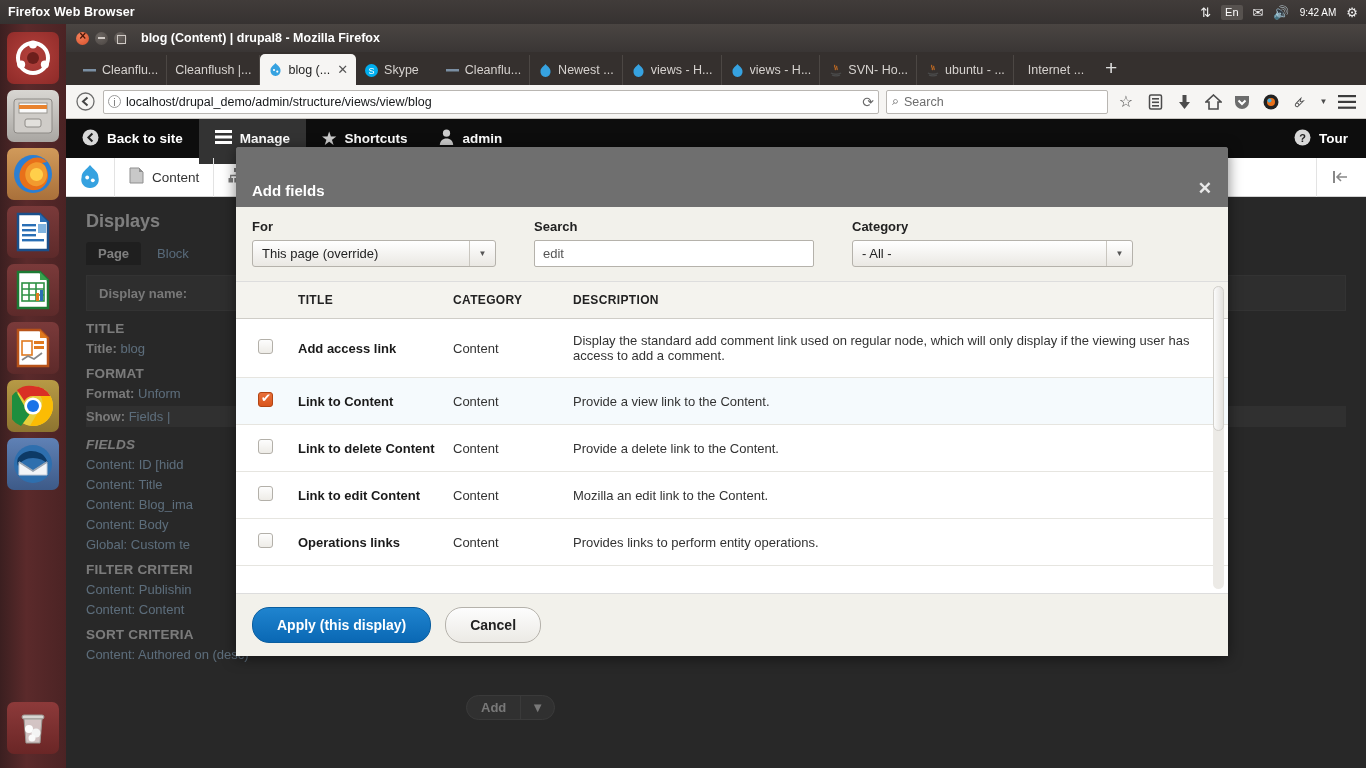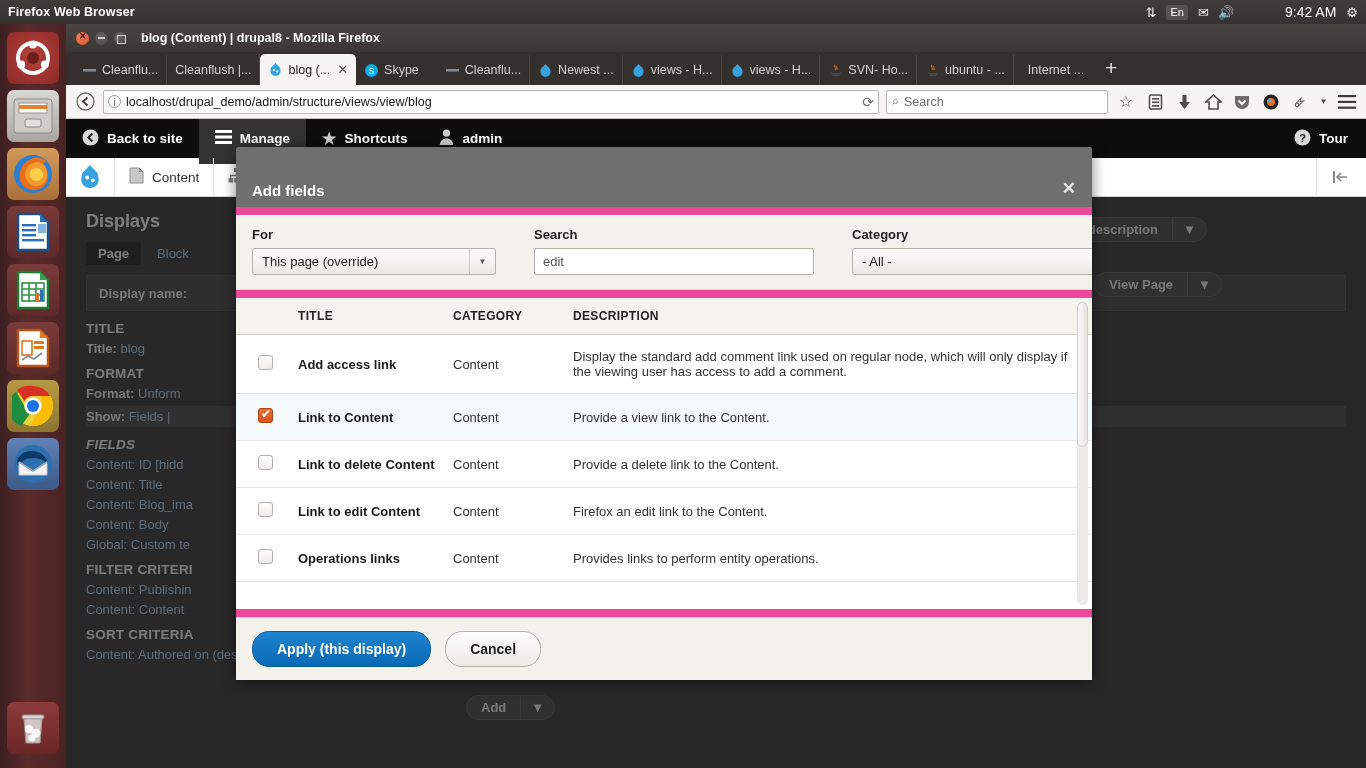--- a/index.html
+++ b/index.html
@@ -17,21 +17,21 @@
     color: #fff; font-size: 12.5px; font-weight: bold;
     display: flex; align-items: center;
   }
   #unity-panel .app-title { margin-left: 8px; letter-spacing: .1px; }
   #unity-panel .tray { margin-left: auto; display: flex; align-items: center; gap: 10px; padding-right: 8px; }
   #unity-panel .tray .ic { font-size: 13px; opacity: .92; font-weight: normal; line-height: 1; }
   #unity-panel .tray .kbd {
     background: #57524f; border-radius: 2px; padding: 0px 4px; font-size: 11px;
     font-weight: normal; line-height: 15px;
   }
-  #unity-panel .tray .clock { font-weight: normal; font-size: 14px; margin-left: 40px; }
+  #unity-panel .tray .clock { font-weight: normal; font-size: 10px; }
 
   
   #launcher {
     position: absolute; top: 24px; left: 0; width: 66px; height: 744px;
     background: linear-gradient(to right,#3b1f20,#5b2a2b 40%,#4b2324);
     padding-top: 4px;
   }
   .lch-item {
     position: relative; width: 52px; height: 52px; margin: 4px auto 6px auto;
     border-radius: 7px; display: flex; align-items: center; justify-content: center;
@@ -141,24 +141,24 @@
     border-radius: 14px; overflow: hidden; background: #585858; color: #dadada;
     font-size: 13px; font-weight: bold;
   }
   .drup-btn .txt { padding: 4px 14px; }
   .drup-btn .arrow { padding: 4px 10px; border-left: 1px solid #6a6a6a; }
 
   #dim { position: absolute; inset: 0; background: rgba(0,0,0,0.45); }
 
   
   #modal {
-    position: absolute; left: 170px; top: -50px; width: 856px;
-    background: #ec4899; box-shadow: 0 2px 14px rgba(0,0,0,.5);
+    position: absolute; left: 170px; top: -50px; width: 992px;
+    background: #737373; box-shadow: 0 2px 14px rgba(0,0,0,.5);
     border-radius: 3px 3px 0 0; overflow: hidden;
-    display: flex; flex-direction: column; gap: 8px;
+    display: flex; flex-direction: column;
   }
   #modal-title {
     background: #6f6f6f; color: #fff; font-size: 15px; font-weight: bold;
     padding: 8px 16px; display: flex; align-items: center; height: 60px;
   }
   #modal-close { margin-left: auto; font-size: 17px; color: #e9e9e9; }
   #modal-form {
     background: #f2f1eb; padding: 12px 16px 14px 16px; display: flex; gap: 38px;
     border-bottom: 1px solid #ddd;
   }
@@ -720,21 +720,21 @@
               <tr>
                 <td class="cbx"><span class="cb"></span></td>
                 <td class="title">Link to delete Content</td>
                 <td class="cat">Content</td>
                 <td>Provide a delete link to the Content.</td>
               </tr>
               <tr>
                 <td class="cbx"><span class="cb"></span></td>
                 <td class="title">Link to edit Content</td>
                 <td class="cat">Content</td>
-                <td>Firefox an edit link to the Content.</td>
+                <td>Mozilla an edit link to the Content.</td>
               </tr>
               <tr>
                 <td class="cbx"><span class="cb"></span></td>
                 <td class="title">Operations links</td>
                 <td class="cat">Content</td>
                 <td>Provides links to perform entity operations.</td>
               </tr>
             </tbody>
           </table>
           <div id="tbl-scroll">

